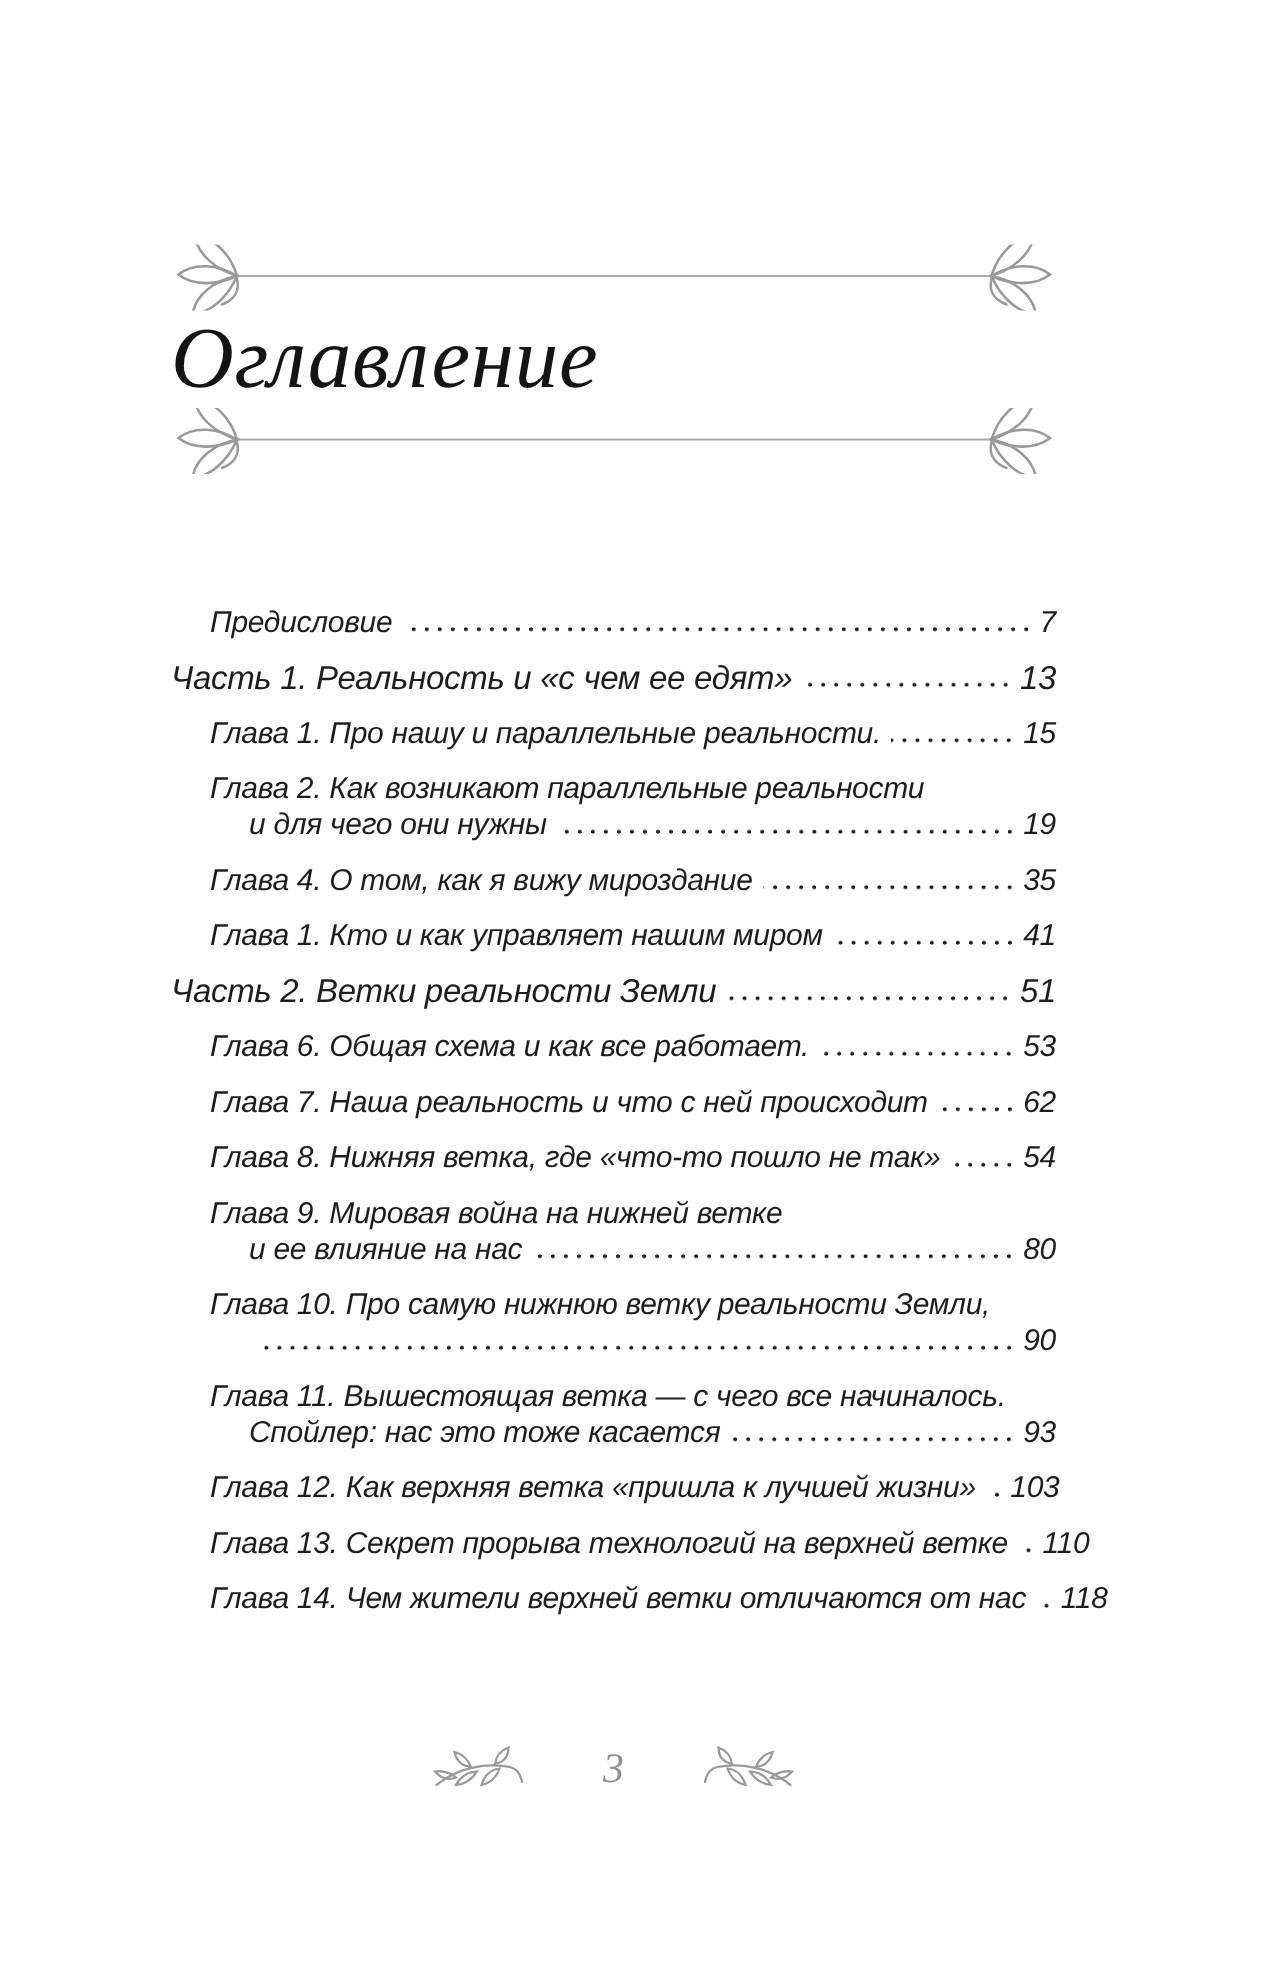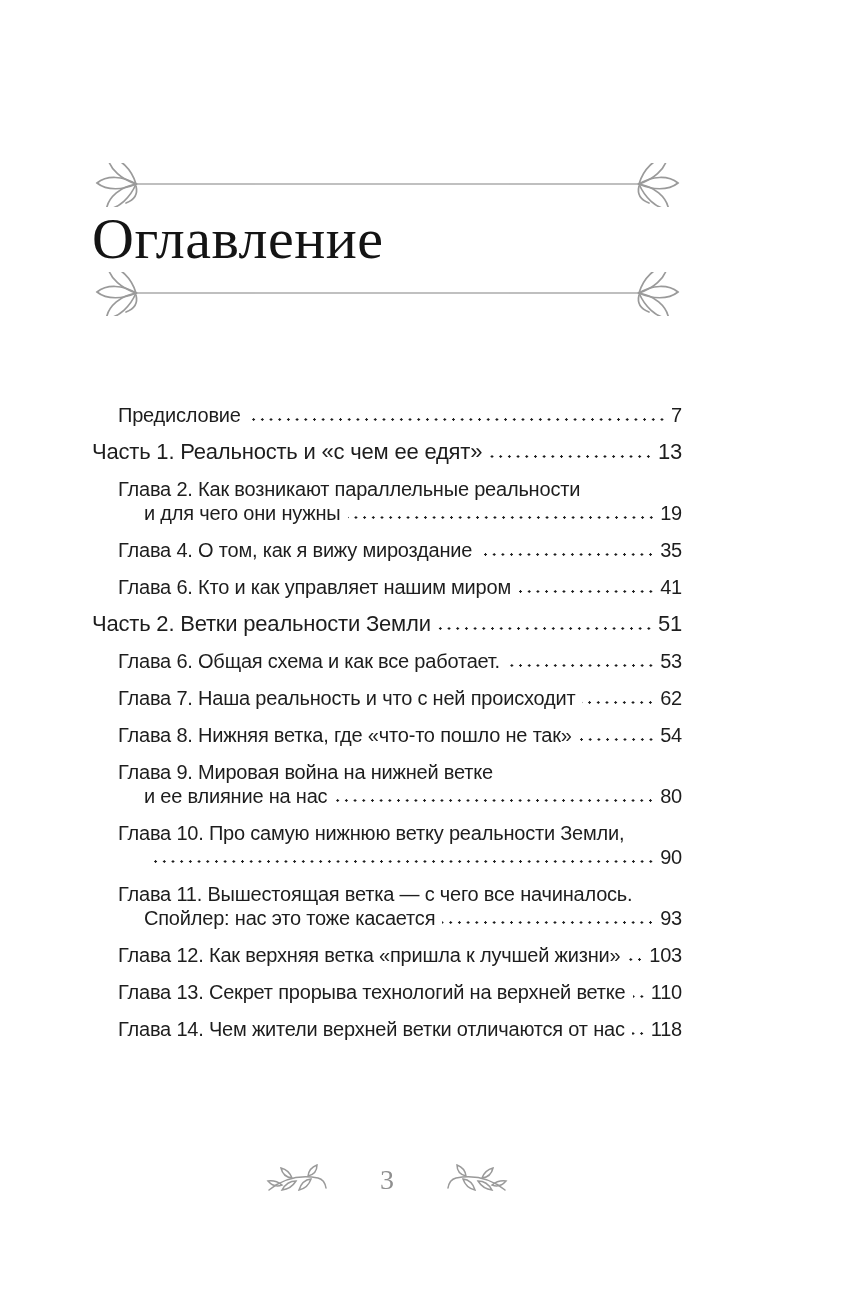--- a/index.html
+++ b/index.html
@@ -7,24 +7,25 @@
     position: relative;
     width: 844px;
     height: 1311px;
     background: #ffffff;
     font-family: "Liberation Sans", sans-serif;
     color: #1d1d1d;
     overflow: hidden;
   }
   .content {
     position: absolute;
-    left: 92px;
+    left: 114px;
     top: 0;
     width: 590px;
     height: 100%;
+    font-style: italic;
   }
   .orn-top    { position: absolute; top: 163px; left: 0; width: 590px; height: 44px; }
   .orn-bottom { position: absolute; top: 272px; left: 0; width: 590px; height: 44px; }
   .page-title {
     position: absolute;
     top: 210px;
     left: 0;
     margin: 0;
     font-family: "Liberation Serif", serif;
     font-weight: 400;
@@ -155,38 +156,45 @@
         </div>
         <div class="toc-entry part">
           <div class="toc-line">
             <span class="toc-text">Часть 1. Реальность и «с чем ее едят»</span>
             <span class="leader"></span>
             <span class="toc-page">13</span>
           </div>
         </div>
         <div class="toc-entry chapter">
           <div class="toc-line">
+            <span class="toc-text">Глава 1. Про нашу и параллельные реальности.</span>
+            <span class="leader"></span>
+            <span class="toc-page">15</span>
+          </div>
+        </div>
+        <div class="toc-entry chapter">
+          <div class="toc-line">
             <span class="toc-text">Глава 2. Как возникают параллельные реальности</span>
           </div>
           <div class="toc-line cont">
             <span class="toc-text">и для чего они нужны</span>
             <span class="leader"></span>
             <span class="toc-page">19</span>
           </div>
         </div>
         <div class="toc-entry chapter">
           <div class="toc-line">
             <span class="toc-text">Глава 4. О том, как я вижу мироздание</span>
             <span class="leader"></span>
             <span class="toc-page">35</span>
           </div>
         </div>
         <div class="toc-entry chapter">
           <div class="toc-line">
-            <span class="toc-text">Глава 6. Кто и как управляет нашим миром</span>
+            <span class="toc-text">Глава 1. Кто и как управляет нашим миром</span>
             <span class="leader"></span>
             <span class="toc-page">41</span>
           </div>
         </div>
         <div class="toc-entry part">
           <div class="toc-line">
             <span class="toc-text">Часть 2. Ветки реальности Земли</span>
             <span class="leader"></span>
             <span class="toc-page">51</span>
           </div>

